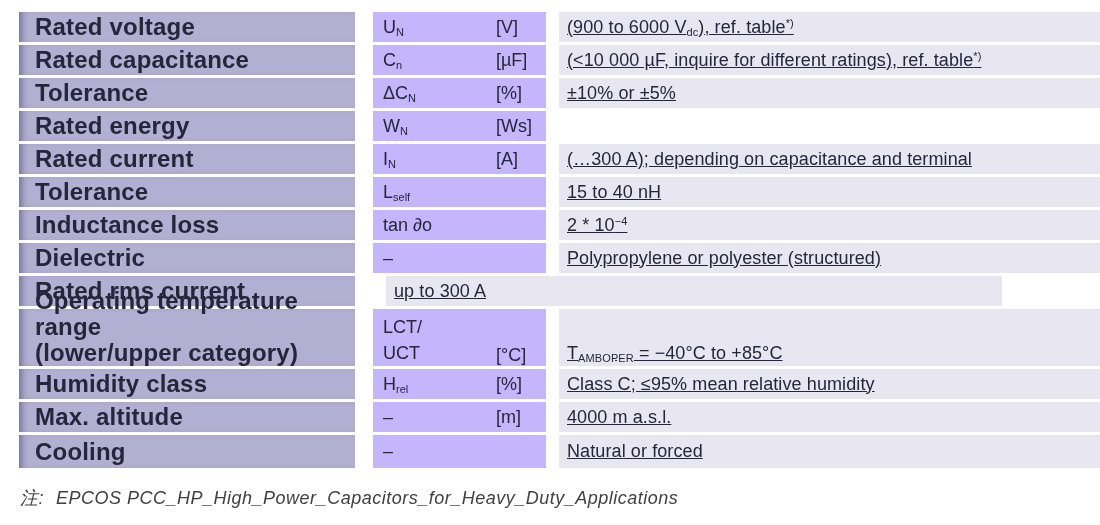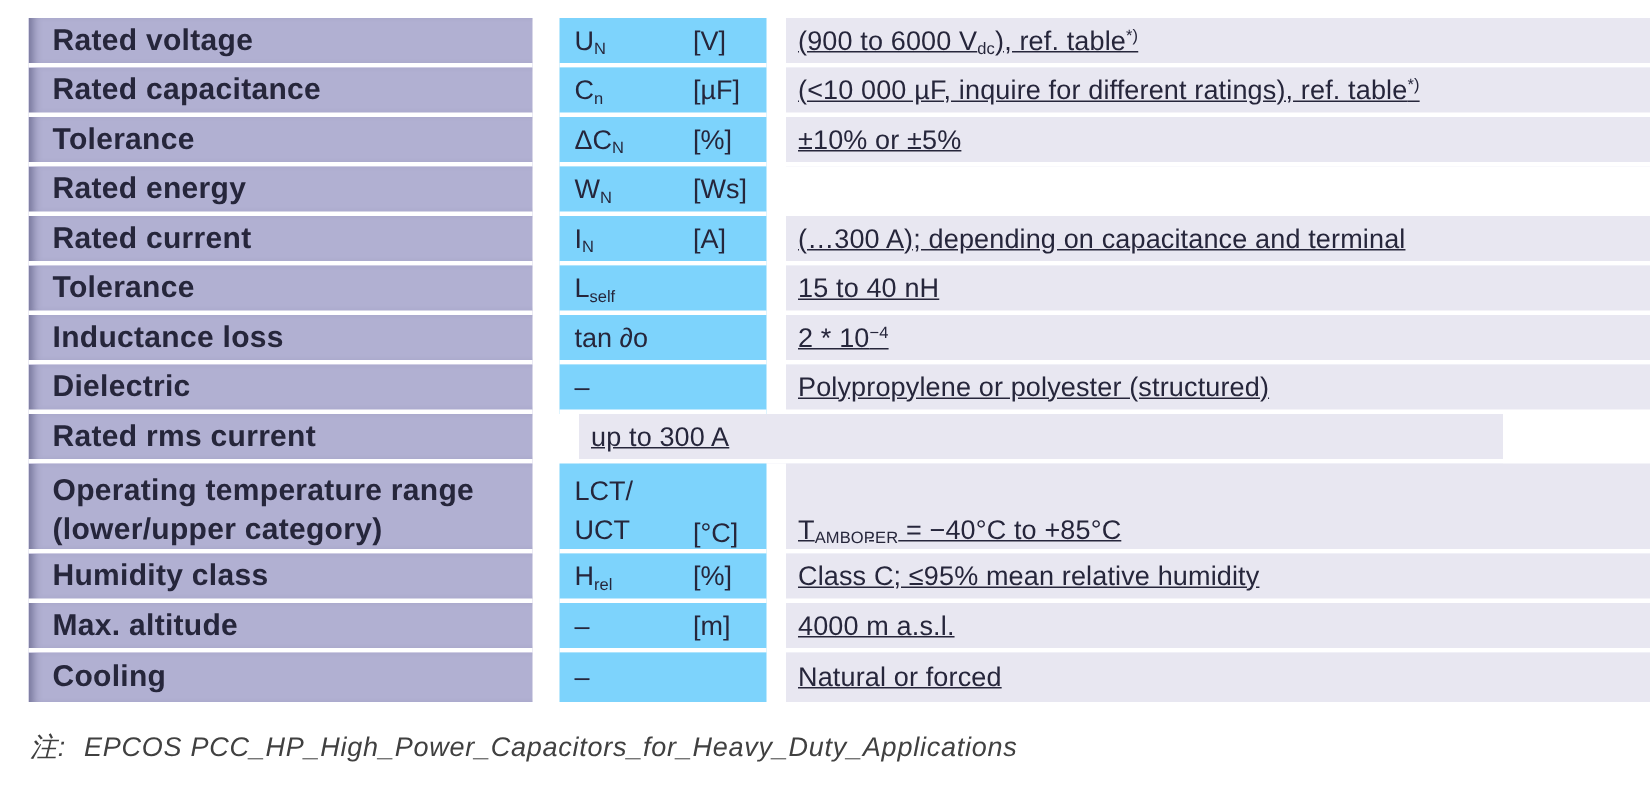--- a/index.html
+++ b/index.html
@@ -17,24 +17,24 @@
   .row.tall { height: 60px; }
   .cell {
     border-bottom: 3px solid #ffffff;
     display: flex; align-items: center;
   }
   .row.last .cell { border-bottom: none; }
   .c-name {
     width: 336px; background: #b1b0d2; padding-left: 16px;
     box-shadow: inset 7px 0 6px -4px rgba(55,55,95,0.5);
   }
-  .c-name .txt { font-weight: 700; font-size: 20px; letter-spacing: 0.2px; white-space: pre-line; }
+  .c-name .txt { font-weight: 700; font-size: 24px; letter-spacing: 0.2px; white-space: pre-line; }
   .gap-a { width: 18px; }
   .gap-b { width: 13px; }
-  .c-sym { width: 138px; background: #7dd3fc; }
+  .c-sym { width: 173px; background: #c4b5fd; gap: 34px; }
   .sym { margin-left: 10px; width: 79px; flex: none; font-size: 18px; white-space: pre-line; }
   .unit { font-size: 18px; }
   .c-val { width: 616px; background: #e8e7f1; padding-left: 8px; text-decoration: underline; }
   .c-val .txt { font-size: 18px; white-space: nowrap; letter-spacing: 0.1px; }
   .row.tall .cell { align-items: flex-end; padding-top: 4px; }
   .row.tall .txt, .row.tall .sym { line-height: 26px; }
   sub { font-size: 11px; vertical-align: -3px; line-height: 0; }
   sup { font-size: 11px; vertical-align: 6px; line-height: 0; }
   .footnote {
     position: absolute; left: 20px; top: 486px;

